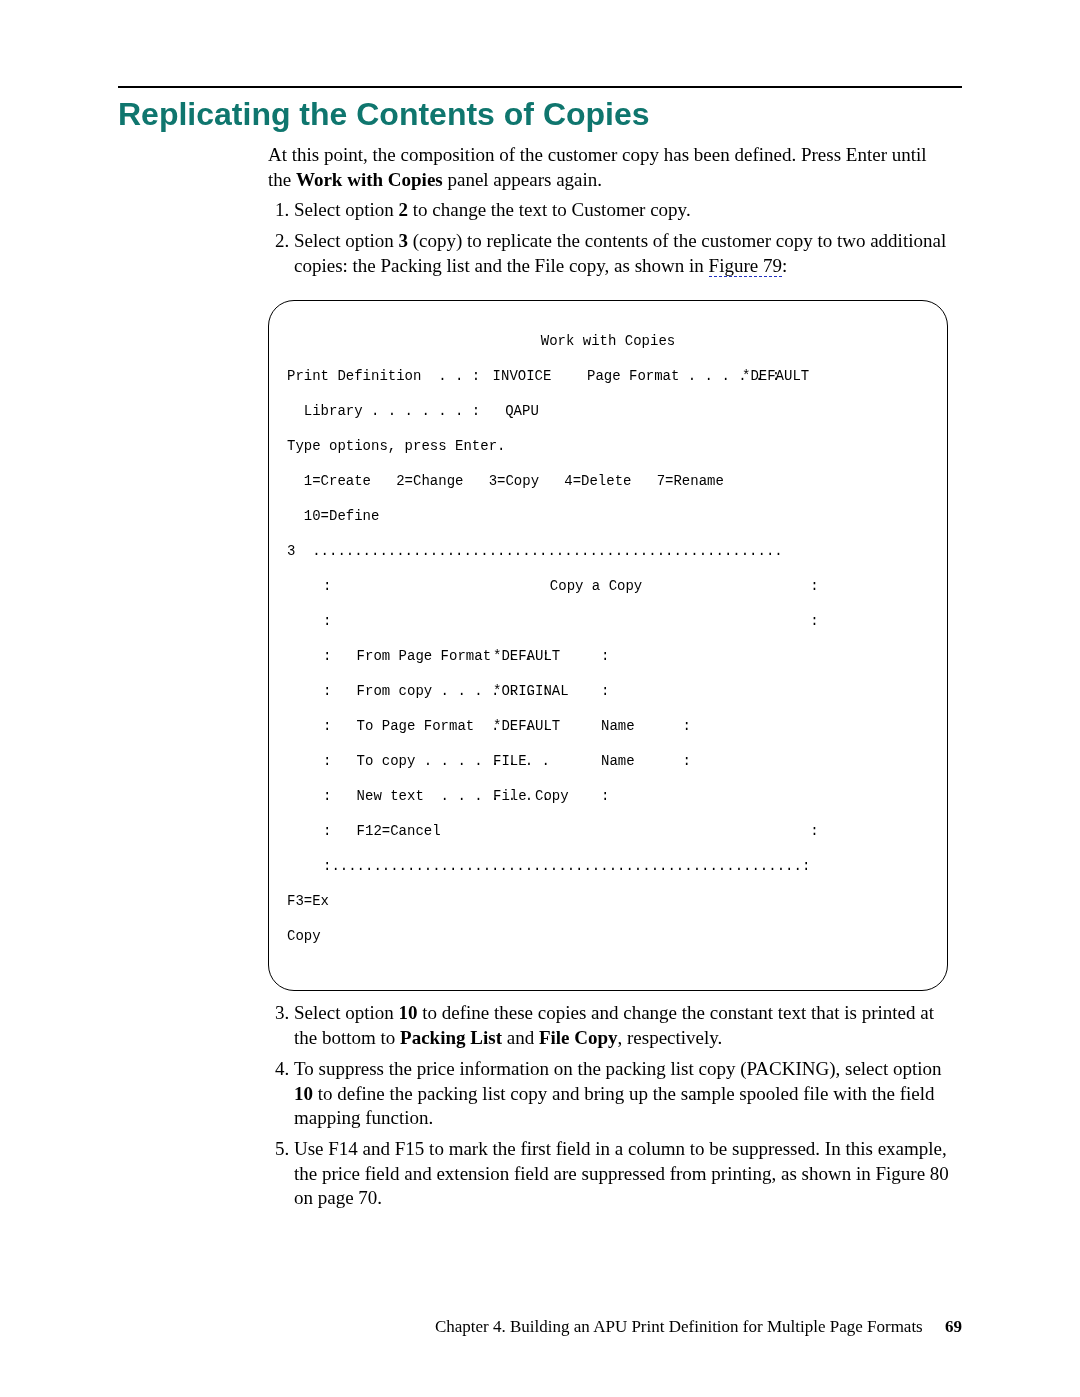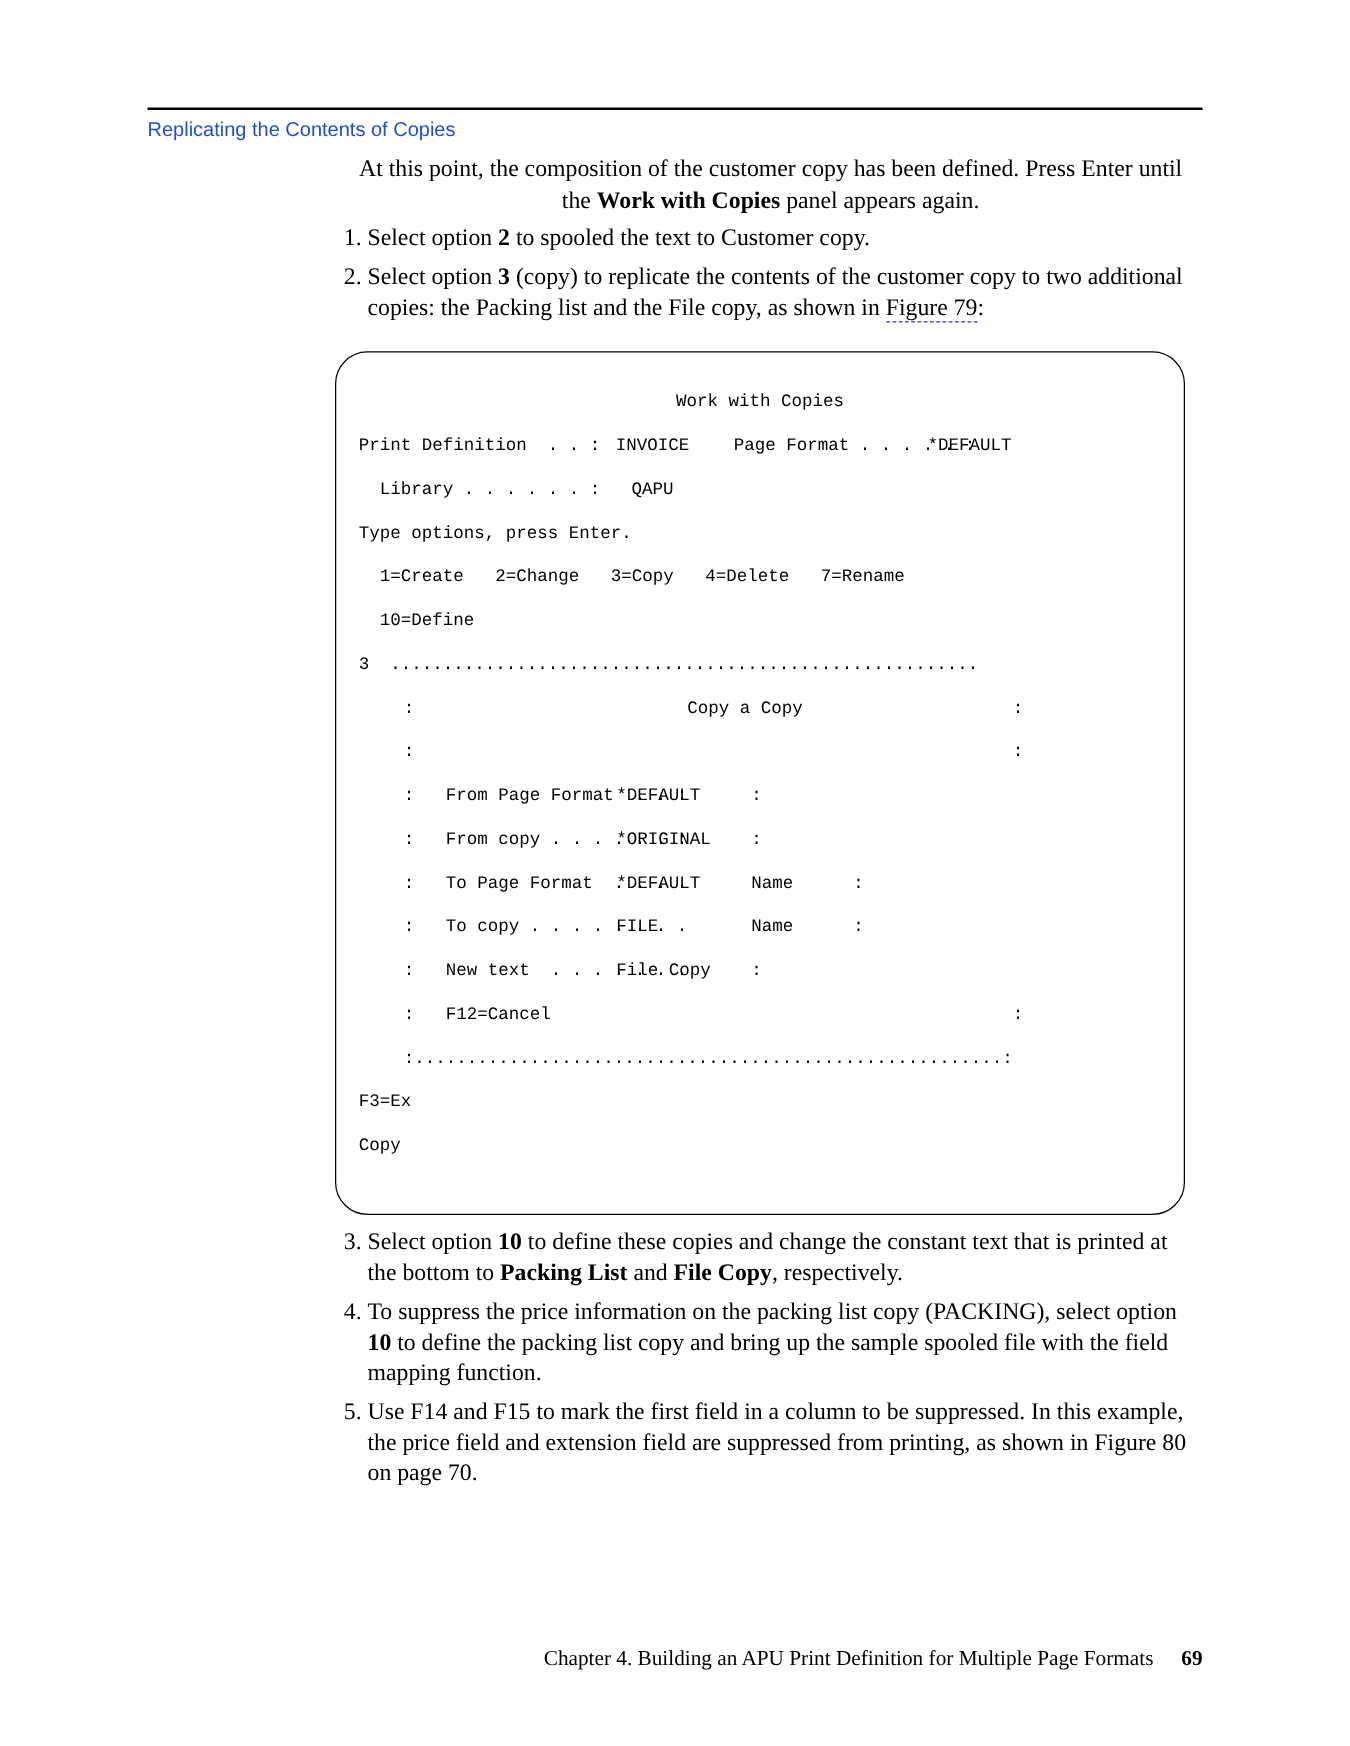--- a/index.html
+++ b/index.html
@@ -17,32 +17,32 @@
     position: relative;
     height: 1251px;
   }
   hr.topline {
     border: none;
     border-top: 2px solid #000;
     margin: 0 0 8px 0;
   }
   h2.heading {
     font-family: Arial, Helvetica, sans-serif;
-    font-weight: normal;
-    font-size: 16px;
-    color: #1d4ed8;
+    font-weight: bold;
+    font-size: 32px;
+    color: #0f766e;
     margin: 0 0 10px 0;
   }
   .body-col {
     margin-left: 150px;
     margin-right: 10px;
     font-size: 19px;
     line-height: 1.3;
   }
-  .intro p { margin: 0 0 6px 13px; text-align: center; }
+  .intro p { margin: 0 0 6px 0; }
   ol.steps {
     margin: 4px 0 0 0;
     padding-left: 26px;
   }
   ol.steps li {
     margin: 2px 0 6px 0;
   }
   .bold { font-weight: bold; }
   a.ref {
     color: #000000;
@@ -103,21 +103,21 @@
 
   <div class="body-col">
     <div class="intro">
       <p>
         <span>At this point, the composition of the customer copy has been defined. Press Enter until the </span><span class="bold">Work with Copies</span><span> panel appears again.</span>
       </p>
     </div>
 
     <ol class="steps">
       <li>
-        <span>Select option </span><span class="bold">2</span><span> to spooled the text to Customer copy.</span>
+        <span>Select option </span><span class="bold">2</span><span> to change the text to Customer copy.</span>
       </li>
       <li>
         <span>Select option </span><span class="bold">3</span><span> (copy) to replicate the contents of the customer copy to two additional copies: the Packing list and the File copy, as shown in </span><a class="ref" href="#">Figure 79</a><span>:</span>
       </li>
     </ol>
   </div>
 
   <div class="panel-wrap">
     <div class="panel">
 <div class="pan-title">Work with Copies</div>

